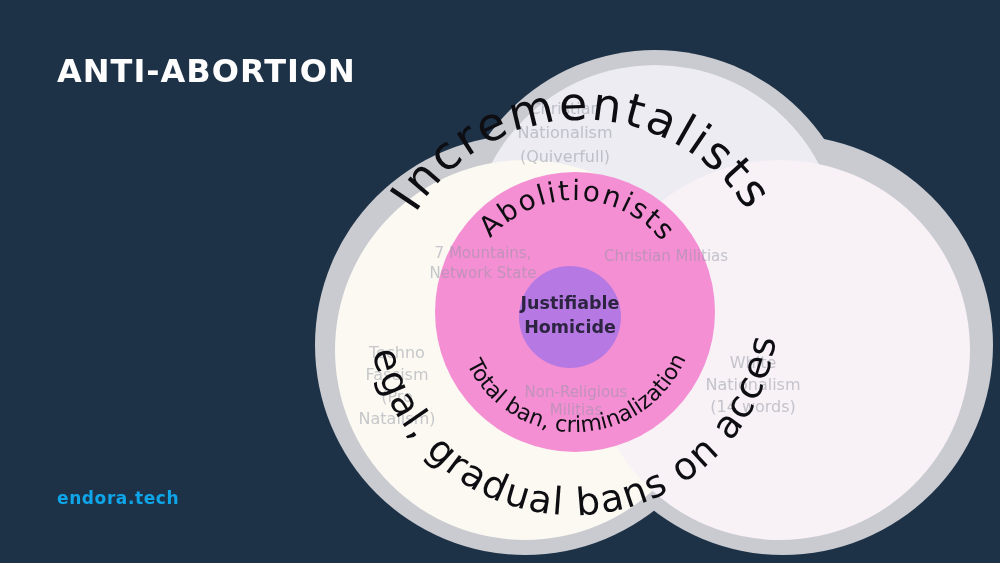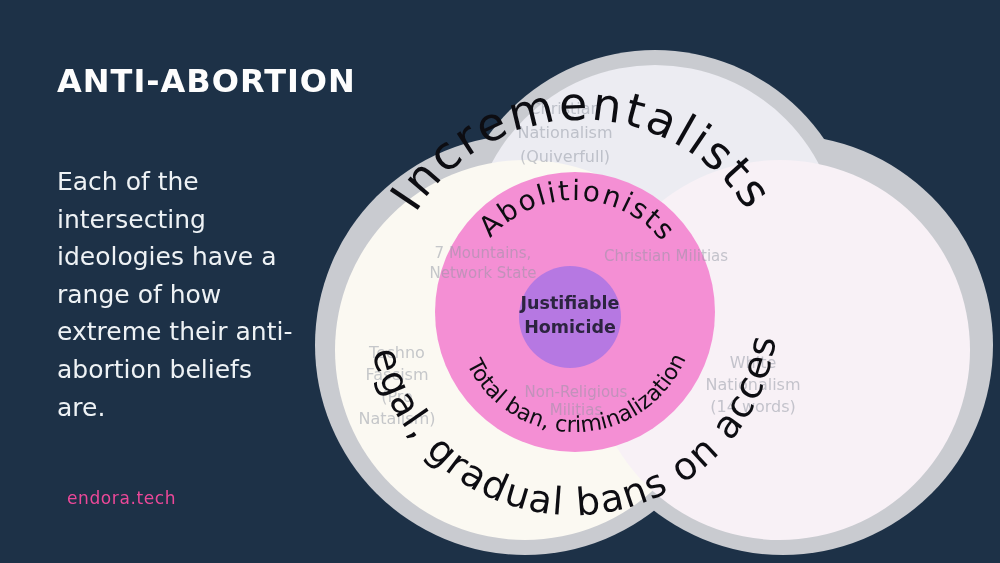--- a/index.html
+++ b/index.html
@@ -3,30 +3,30 @@
 <meta charset="utf-8">
 <style>
   html,body{margin:0;padding:0;background:#10223a;}
   .page{
     position:relative;width:1000px;height:563px;overflow:hidden;
     background:#1d3147;
     font-family:"DejaVu Sans","Liberation Sans",sans-serif;
   }
   .diagram-svg{position:absolute;left:0;top:0;}
   .panel-title{
-    position:absolute;left:57px;top:62px;
+    position:absolute;left:57px;top:52px;
     color:#fdfdfd;font-size:32px;font-weight:bold;line-height:39px;letter-spacing:1px;
   }
   .panel-body{
     position:absolute;left:57px;top:163px;width:300px;
     color:#eef2f5;font-size:25px;line-height:37.6px;font-weight:normal;
   }
   .panel-footer{
-    position:absolute;left:67px;top:488px;
-    color:#ec4899;font-size:17px;letter-spacing:0.6px;
+    position:absolute;left:57px;top:488px;
+    color:#0ea5e9;font-size:17px;letter-spacing:0.6px;font-weight:bold;
   }
   
   .arc-big   {fill:#0d0d12;font-size:46px;letter-spacing:3px;}
   .arc-legal {fill:#0d0d12;font-size:38px;letter-spacing:1.5px;}
   .arc-abol  {fill:#0d0d12;font-size:28px;letter-spacing:2px;}
   .arc-total {fill:#0d0d12;font-size:22px;letter-spacing:0px;}
   .faded     {fill:#8f95a1;fill-opacity:0.5;font-size:16px;text-anchor:middle;}
   .faded-pink{fill:#8f95a1;fill-opacity:0.5;font-size:15px;text-anchor:middle;}
   .center-txt{fill:#2c2440;font-size:17.5px;font-weight:600;text-anchor:middle;}
 </style>
@@ -87,25 +87,16 @@
     </text>
     <text class="arc-legal">
       <textPath href="#p-legal" startOffset="50%" text-anchor="middle">Legal, gradual bans on access</textPath>
     </text>
   </svg>
 
   <div class="panel-title">
     <div>ANTI-ABORTION</div>
   </div>
 
-  <div class="panel-body">
-    <div>Each of the</div>
-    <div>intersecting</div>
-    <div>ideologies have a</div>
-    <div>range of how</div>
-    <div>extreme their anti-</div>
-    <div>abortion beliefs</div>
-    <div>are.</div>
-  </div>
 
   <div class="panel-footer">endora.tech</div>
 
 </div>
 
 </body></html>

